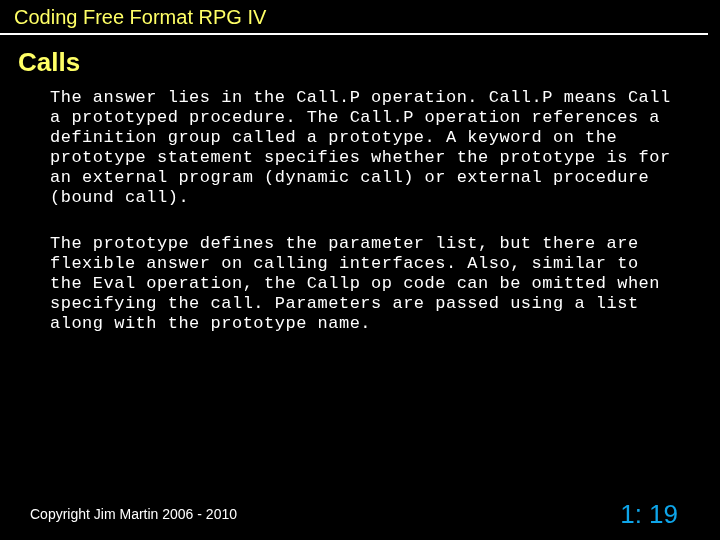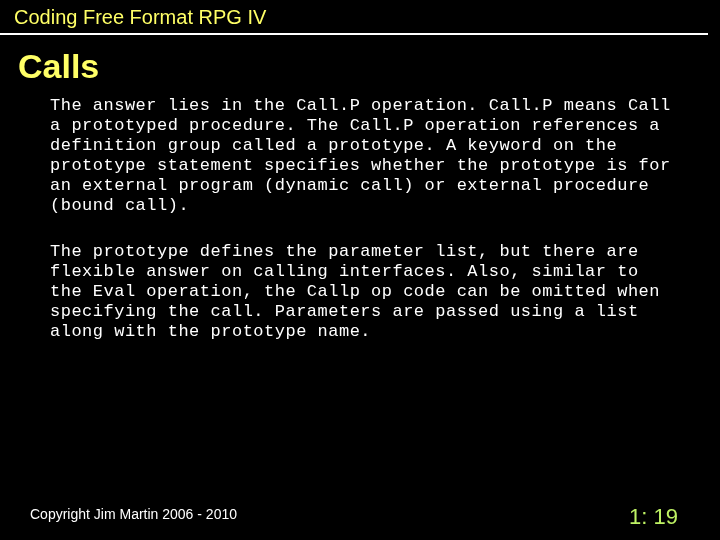--- a/index.html
+++ b/index.html
@@ -22,21 +22,21 @@
     padding: 6px 14px 4px 14px;
     border-bottom: 2px solid #fff;
   }
   .header-text {
     color: #ffff66;
     font-size: 20px;
     font-weight: normal;
   }
   .title {
     color: #ffff66;
-    font-size: 34px;
+    font-size: 26px;
     font-weight: bold;
     padding: 12px 0 10px 18px;
   }
   .body {
     padding: 0 32px 0 50px;
   }
   .para {
     font-family: "Courier New", Courier, monospace;
     font-size: 17px;
     line-height: 1.18;
@@ -48,22 +48,22 @@
     position: absolute;
     left: 30px;
     bottom: 18px;
     font-size: 14px;
     color: #fff;
   }
   .slidenum {
     position: absolute;
     right: 30px;
     bottom: 10px;
-    color: #bef264;
-    font-size: 22px;
+    color: #0ea5e9;
+    font-size: 26px;
     margin-top: 33px;
   }
 </style>
 </head>
 <body>
 
 <div class="slide">
 
   <div class="header-band">
     <span class="header-text">Coding Free Format RPG IV</span>

